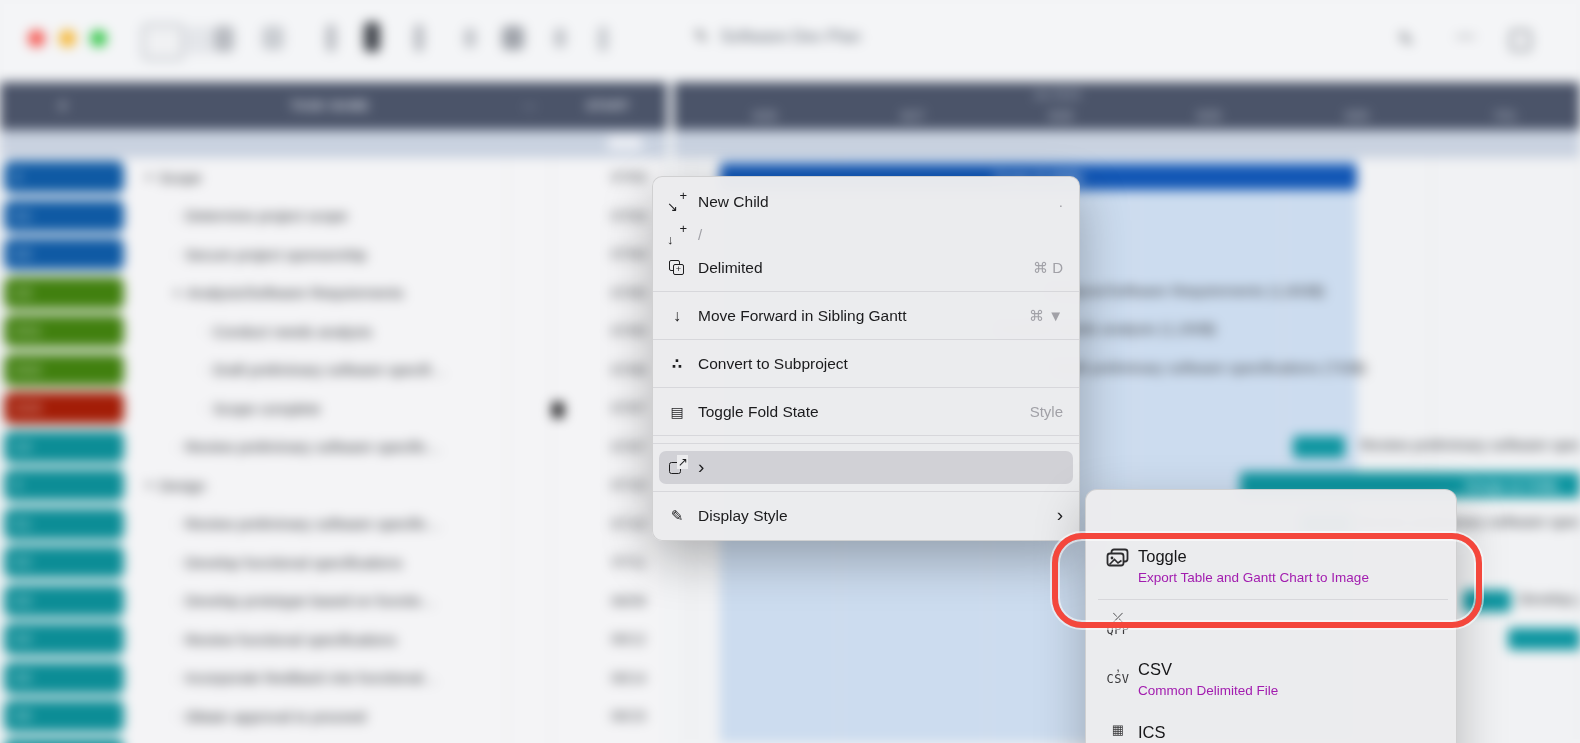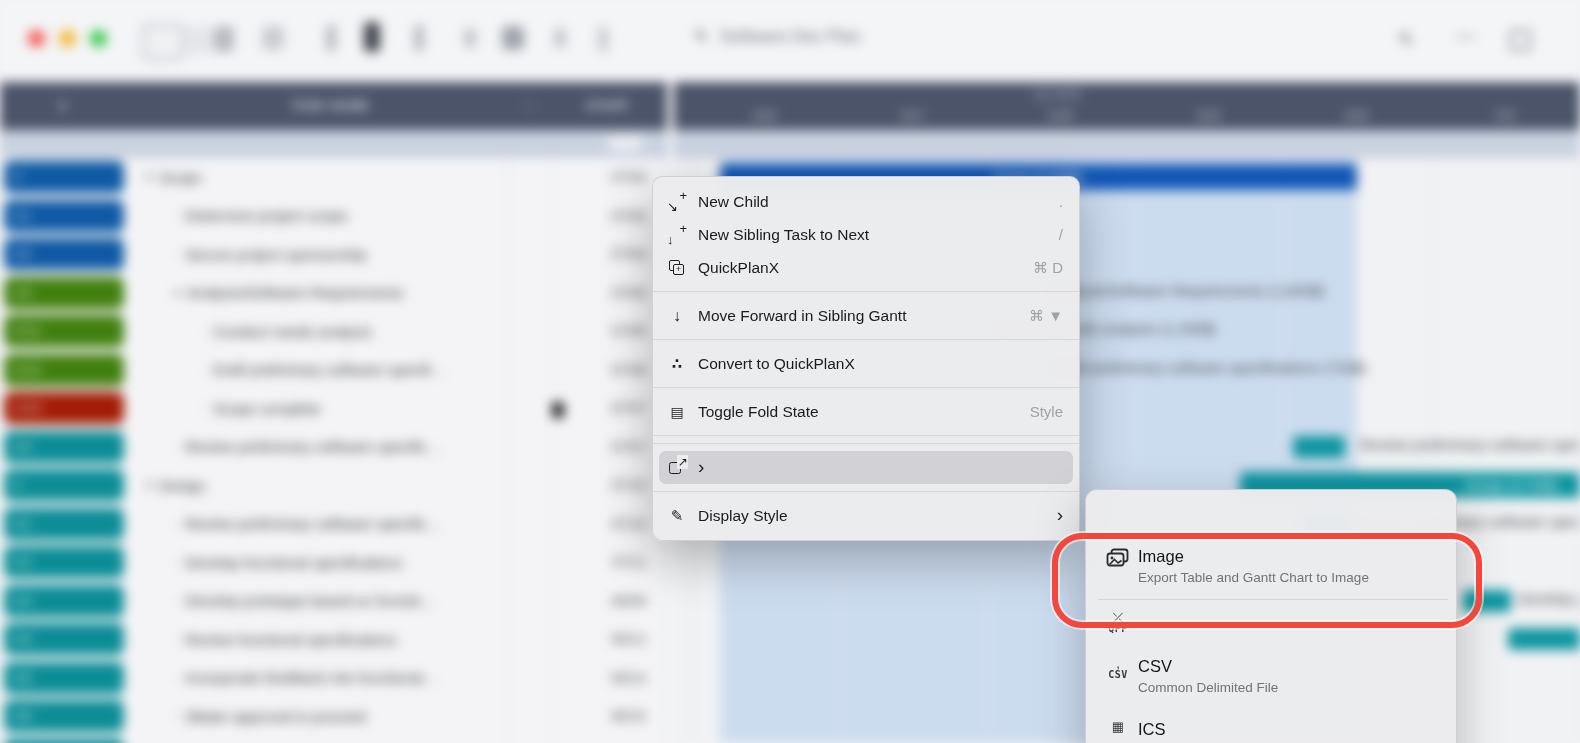--- a/index.html
+++ b/index.html
@@ -82,24 +82,24 @@
   .ic.share i.aro{right:-1px;top:-3px;font-size:12px;background:rgba(236,236,238,1);padding-left:1px;}
   
   .submenu{position:absolute;left:1085px;top:489px;width:372px;height:312px;z-index:6;
     background:rgba(236,236,238,.98);border:1px solid rgba(0,0,0,.12);border-radius:12px;
     box-shadow:0 18px 50px rgba(0,0,0,.25);padding-top:46px;box-sizing:border-box;}
   .smi{display:flex;align-items:flex-start;padding:10px 14px 12px 12px;}
   .smi .sic{width:40px;flex:none;display:flex;flex-direction:column;align-items:center;
     color:#2c2c2e;margin-top:2px;}
   .smi .tcol{flex:1;min-width:0;}
   .smi .ttl{font-size:16.5px;color:#161618;line-height:21px;}
-  .smi .sub{font-size:13.5px;color:#737373;line-height:19px;margin-top:1px;white-space:nowrap;}
+  .smi .sub{font-size:13.5px;color:#a21caf;line-height:19px;margin-top:1px;white-space:nowrap;}
   .sdivider{height:1px;background:#d7d7db;margin:0 8px 0 12px;}
   .ficon .fx{font-size:13px;line-height:11px;color:#3a3a3c;}
-  .ficon .fext{font-size:10px;font-weight:bold;letter-spacing:.5px;color:#3a3a3c;
+  .ficon .fext{font-size:12px;font-weight:normal;letter-spacing:.5px;color:#3a3a3c;
     font-family:"DejaVu Sans Mono",monospace;}
   
   .ring{position:absolute;left:1052px;top:533px;width:430px;height:95px;z-index:9;
     border:6px solid #f4473c;border-radius:30px;box-sizing:border-box;
     box-shadow:0 0 0 2px rgba(255,255,255,.55), inset 0 0 0 2px rgba(255,255,255,.55);}
 </style>
 </head>
 <body>
 
 <div class="stage">
@@ -326,45 +326,44 @@
           <i class="pl">+</i>
         </span>
         <span class="lbl">New Child</span>
         <span class="sc">.</span>
       </div>
       <div class="mi">
         <span class="ic">
           <i class="arr">↓</i>
           <i class="pl">+</i>
         </span>
-        <span class="lbl">New Sibling Task to Next</span>
         <span class="sc">/</span>
       </div>
       <div class="mi">
         <span class="ic dup">
           <i class="b1"></i>
           <i class="b2">+</i>
         </span>
-        <span class="lbl">QuickPlanX</span>
+        <span class="lbl">Delimited</span>
         <span class="sc">⌘ D</span>
       </div>
       <div class="mdivider"></div>
       <div class="mi">
         <span class="ic">
           <i class="solo" style="font-size:16px;">↓</i>
         </span>
         <span class="lbl">Move Forward in Sibling Gantt</span>
         <span class="sc">⌘ ▼</span>
       </div>
       <div class="mdivider"></div>
       <div class="mi">
         <span class="ic">
           <i class="solo" style="font-size:15px;font-weight:bold;">∴</i>
         </span>
-        <span class="lbl">Convert to QuickPlanX</span>
+        <span class="lbl">Convert to Subproject</span>
       </div>
       <div class="mdivider"></div>
       <div class="mi">
         <span class="ic">
           <i class="solo" style="font-size:14px;">▤</i>
         </span>
         <span class="lbl">Toggle Fold State</span>
         <span class="sc">Style</span>
       </div>
       <div class="mdivider"></div>
@@ -390,21 +389,21 @@
       <div class="smi">
         <span class="sic ficon">
           <svg width="26" height="22" viewBox="0 0 26 22" fill="none">
             <rect x="6.5" y="1.5" width="16" height="12" rx="2.5" stroke="#2c2c2e" stroke-width="1.8"></rect>
             <rect x="2.5" y="5.5" width="16" height="12" rx="2.5" fill="#ececee" stroke="#2c2c2e" stroke-width="1.8"></rect>
             <circle cx="7" cy="10" r="1.4" fill="#2c2c2e"></circle>
             <path d="M4.5 16.5 L9.5 11.5 L13 15 L16.5 12.5" stroke="#2c2c2e" stroke-width="1.6"></path>
           </svg>
         </span>
         <span class="tcol">
-          <div class="ttl">Image</div>
+          <div class="ttl">Toggle</div>
           <div class="sub">Export Table and Gantt Chart to Image</div>
         </span>
       </div>
       <div class="sdivider"></div>
       <div class="smi">
         <span class="sic ficon">
           <span class="fx">⤫</span>
           <span class="fext">QPP</span>
         </span>
       </div>

